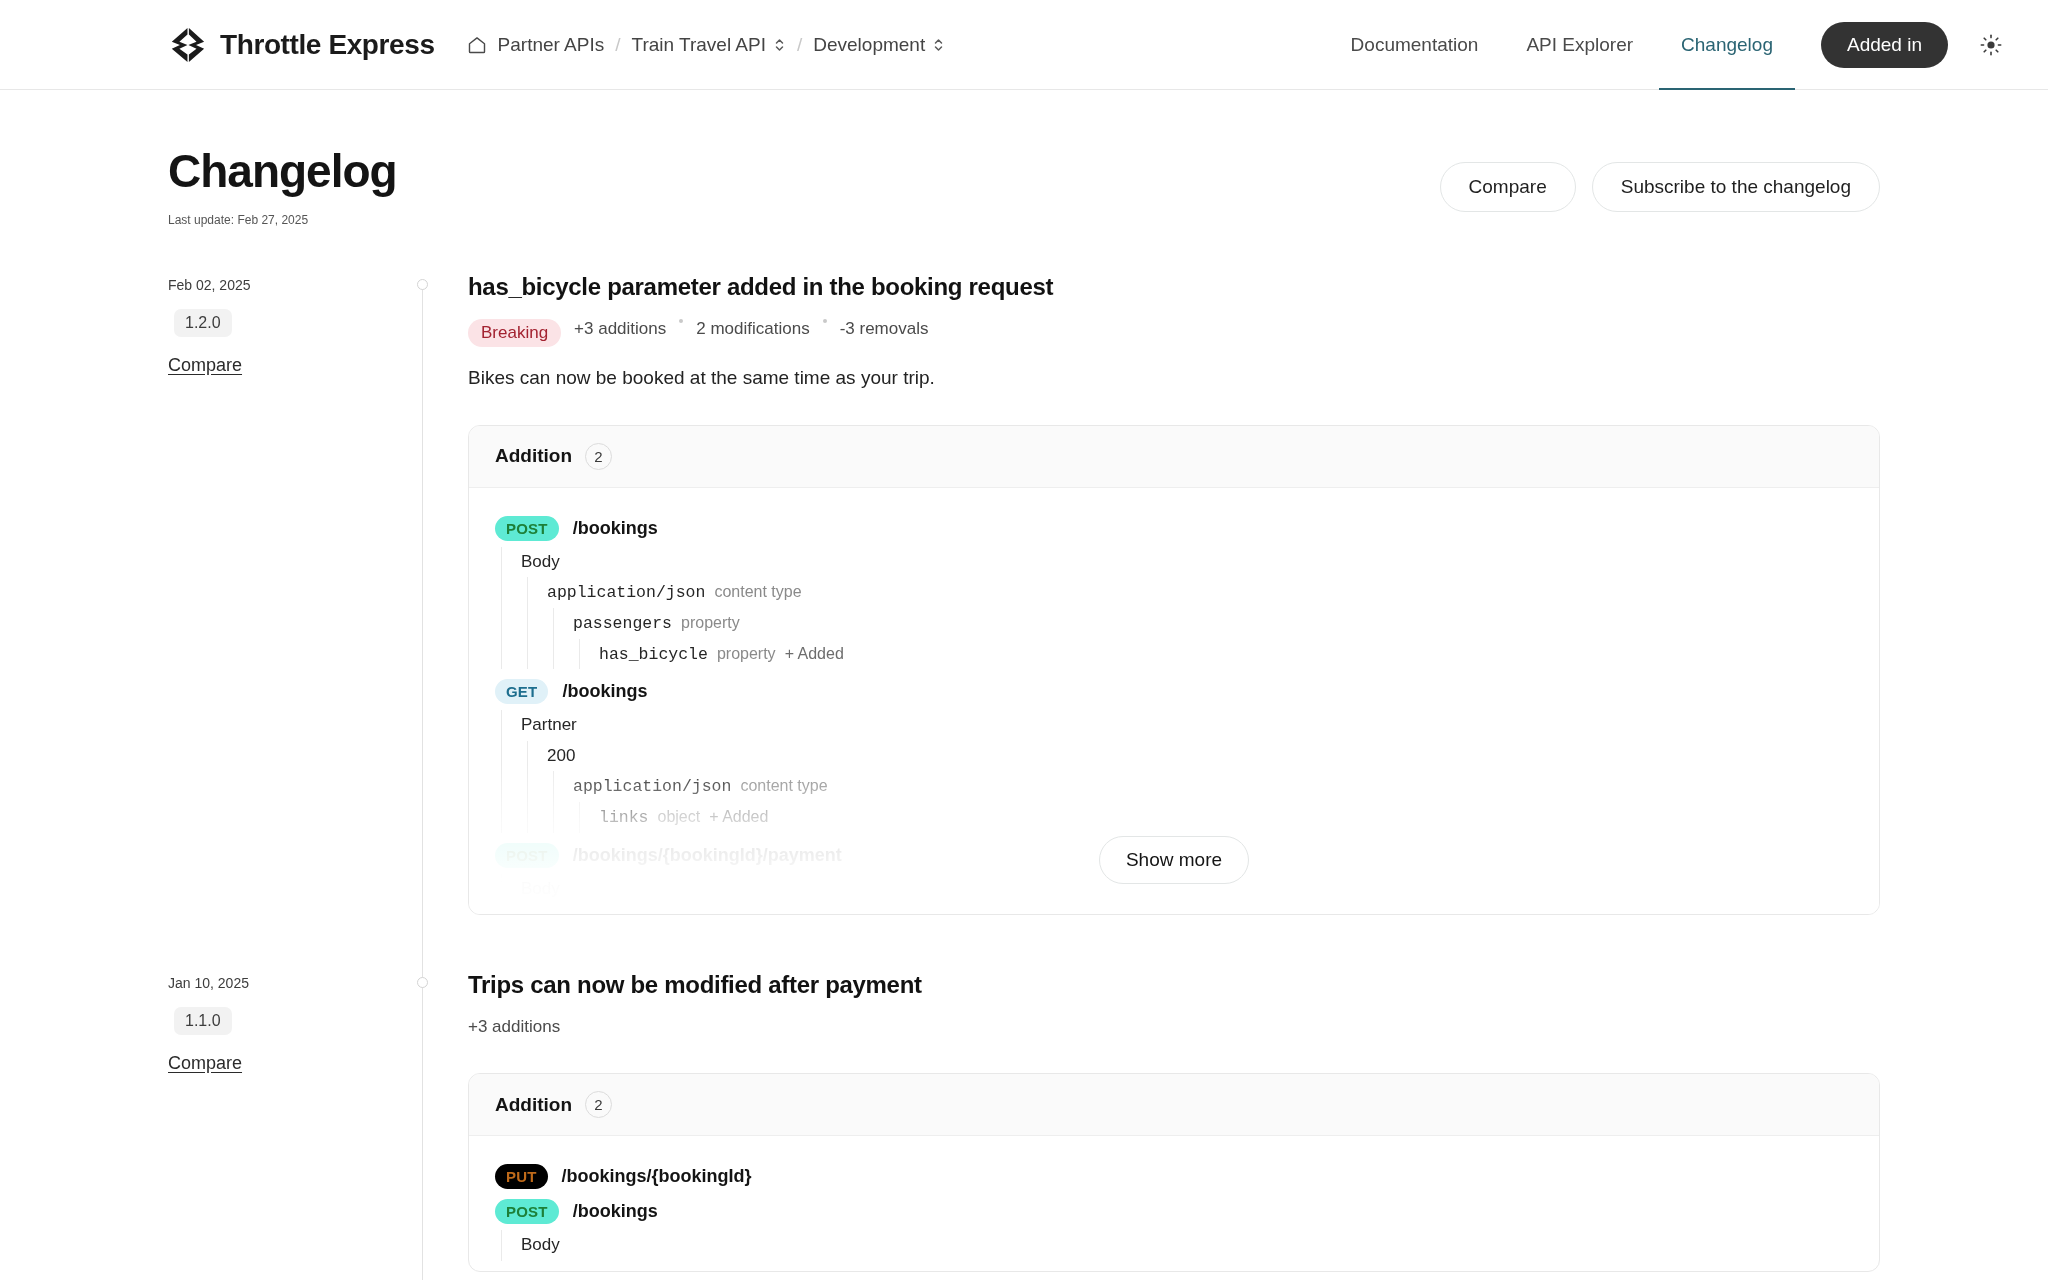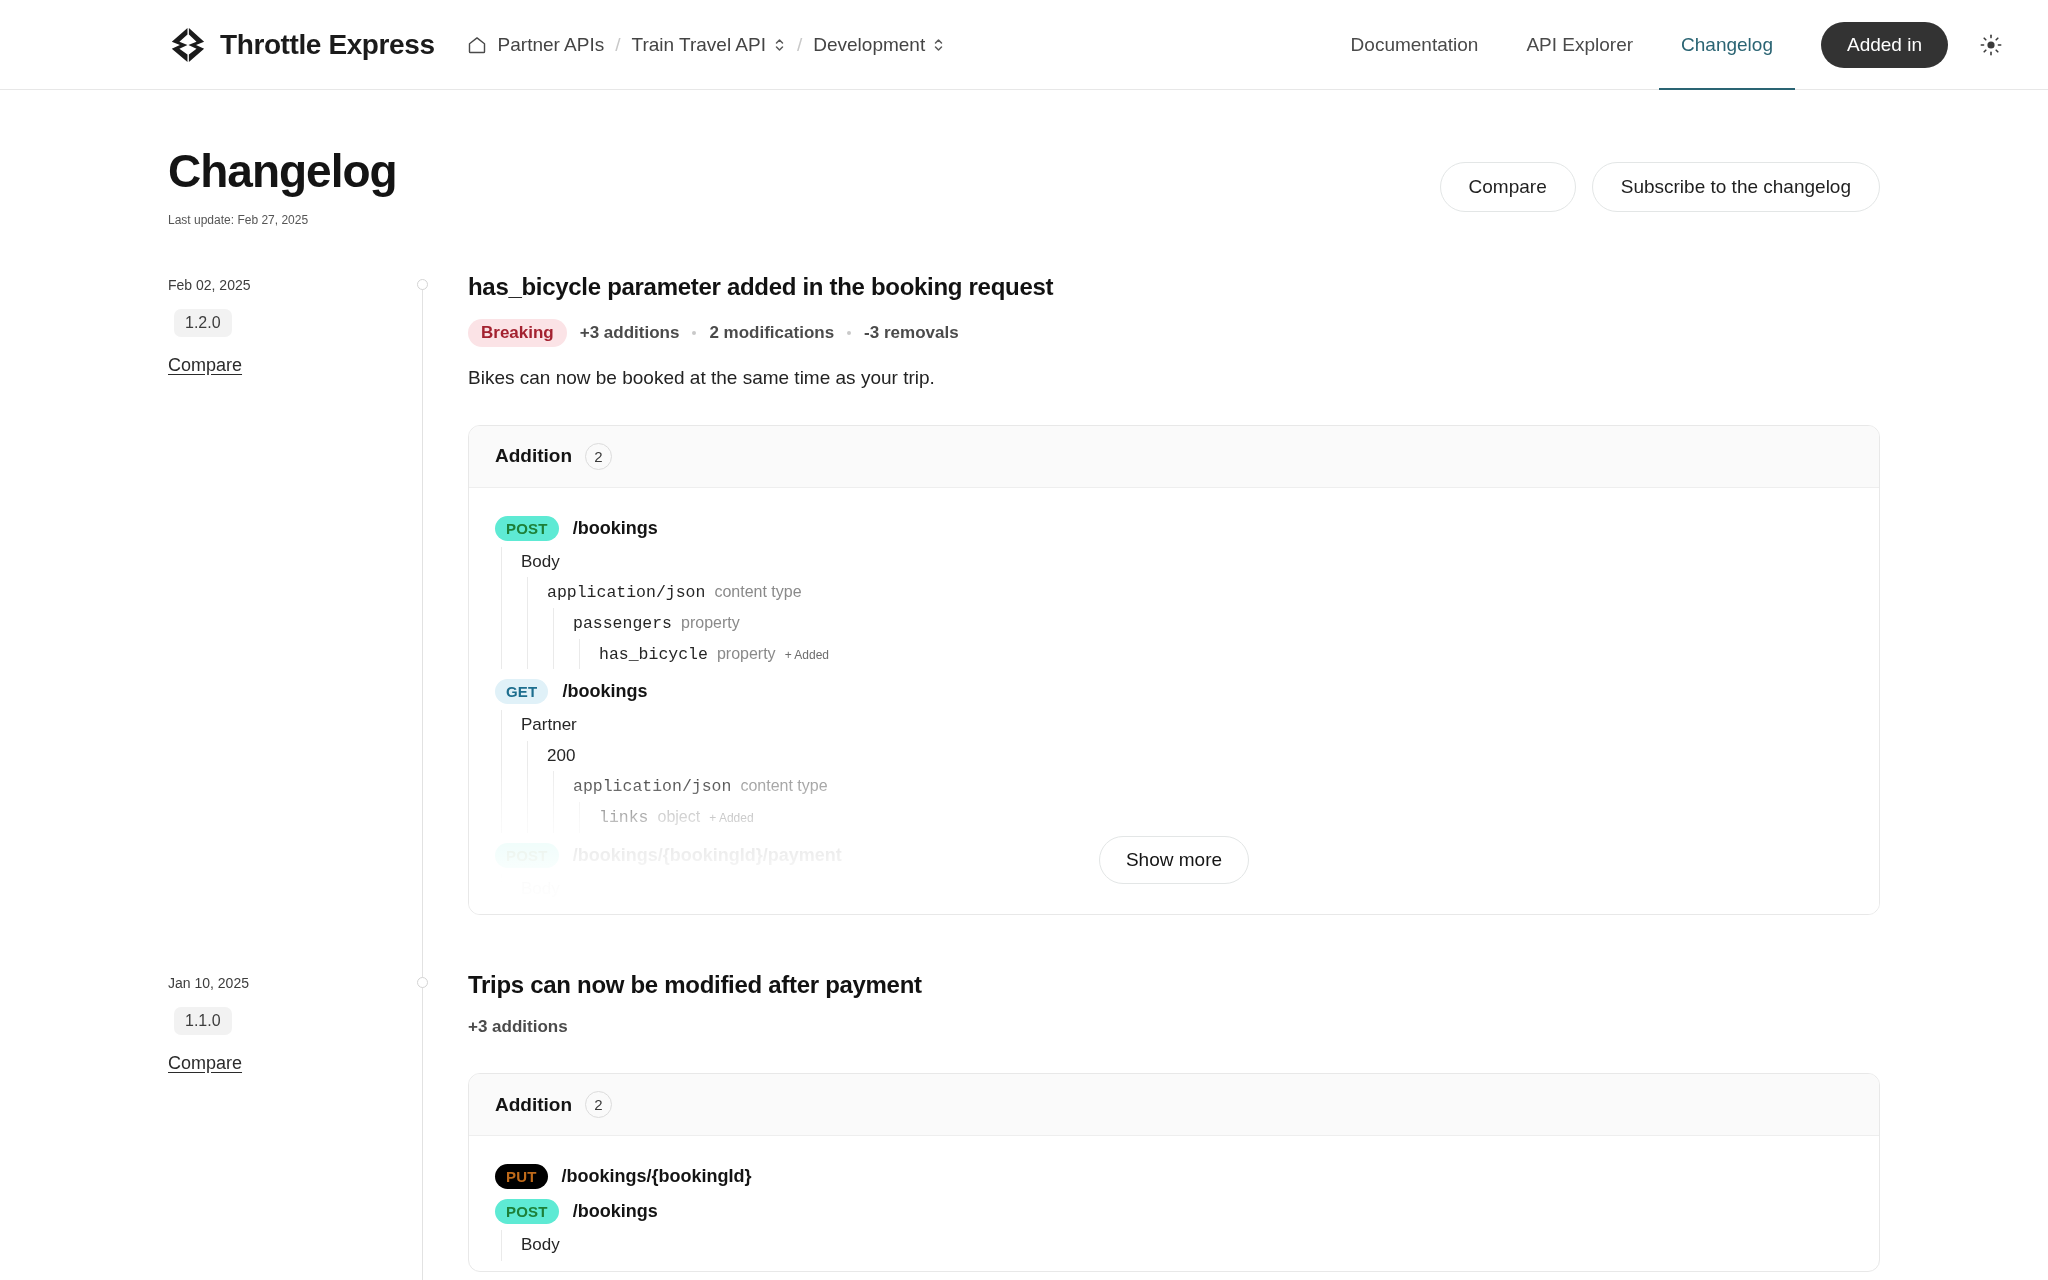--- a/index.html
+++ b/index.html
@@ -106,21 +106,21 @@
   .rail-dot {
     position: absolute; left: 13px; top: 6px;
     width: 11px; height: 11px; border-radius: 50%;
     border: 1px solid #d4d4d4; background: #fff;
   }
 
   .body { flex: 1; min-width: 0; padding-bottom: 56px; }
   .entry-title {
     font-size: 24px; font-weight: 700; letter-spacing: -0.3px; color: #121212;
   }
-  .stats { display: flex; align-items: center; gap: 13px; margin-top: 18px; font-weight: bold; }
+  .stats { display: flex; gap: 13px; margin-top: 18px; }
   .breaking-badge {
     background: #fbe3e6; color: #a32230; font-size: 17px;
     border-radius: 999px; padding: 4px 13px;
   }
   .stat { font-size: 17px; color: #4b4b4b; }
   .stat-dot { width: 4px; height: 4px; border-radius: 50%; background: #c9c9c9; }
   .entry-desc { font-size: 19px; color: #232323; margin-top: 20px; }
 
   
   .diff-card {
@@ -155,21 +155,21 @@
     content: ""; position: absolute; left: 6px; top: 0; bottom: 0;
     width: 1px; background: #eaeaea;
   }
   .tline {
     display: flex; align-items: baseline; gap: 9px;
     font-size: 17px; line-height: 1.32; padding: 4px 0;
   }
   .mono { font-family: "Liberation Mono", monospace; font-size: 16.5px; color: #262626; }
   .plain { color: #262626; }
   .kind { color: #8a8a8a; font-size: 16px; }
-  .added { color: #6d6d6d; font-size: 12px; text-align: right; }
+  .added { color: #6d6d6d; font-size: 16px; text-align: right; }
 
   .fade-wrap { position: relative; }
   .fade-overlay {
     position: absolute; left: 0; right: 0; bottom: 0; height: 150px;
     background: linear-gradient(to bottom, rgba(255,255,255,0) 0%,
                 rgba(255,255,255,0.72) 40%, rgba(255,255,255,0.97) 80%,
                 #ffffff 100%);
     pointer-events: none;
   }
   .show-more-wrap {

